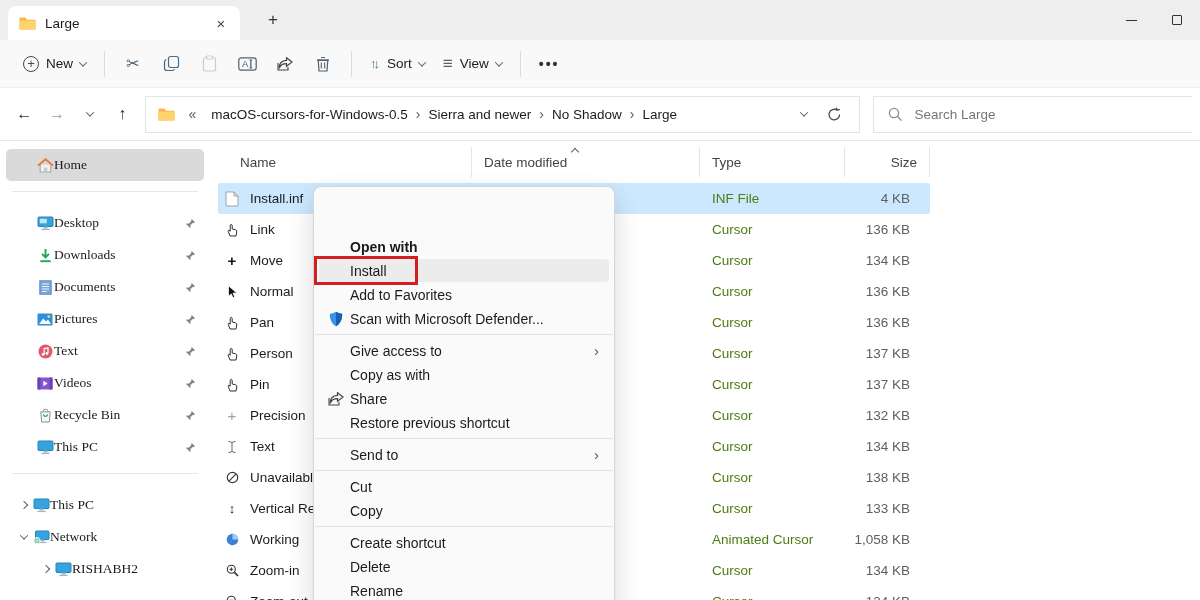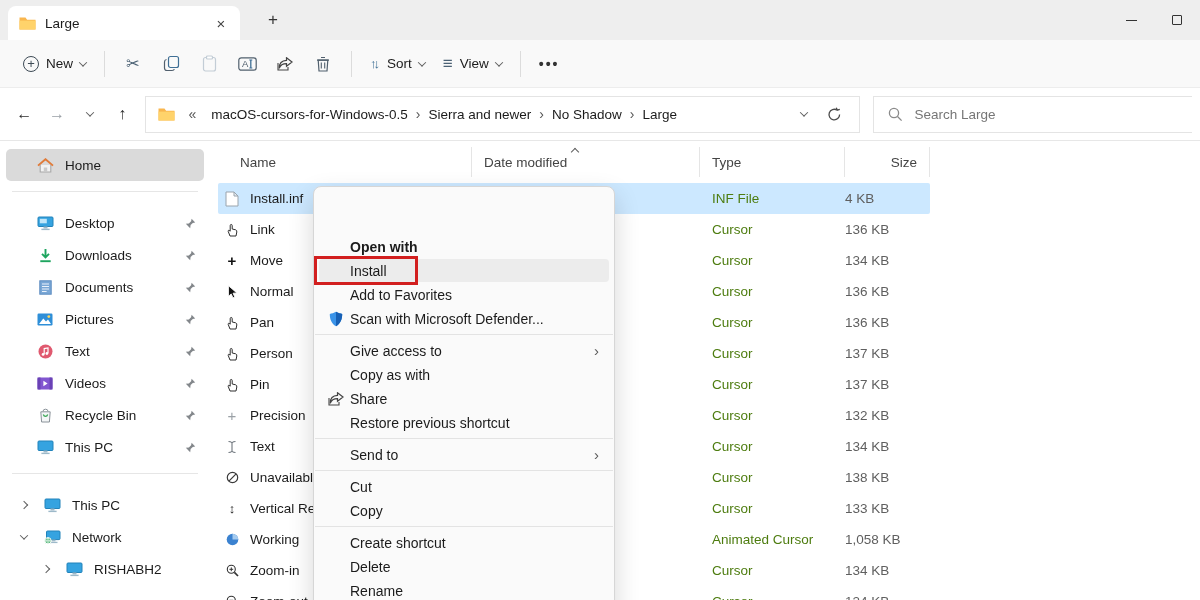--- a/index.html
+++ b/index.html
@@ -38,21 +38,21 @@
   .addressbar { width:724px; height:37px; border:1px solid #e4e4e4; background:#fff; display:flex; align-items:center; gap:7px; padding:0 12px; margin-left:6px; }
   .crumb { padding:3px 2px; color:#1b1b1b; white-space:nowrap; }
   .crumb-sep { color:#555; padding:0 6px; font-size:14px; }
   .addr-right { margin-left:auto; display:flex; align-items:center; gap:18px; padding-right:4px; }
   .searchbox { width:322px; height:37px; border:1px solid #e4e4e4; border-right:none; margin-left:13px; display:flex; align-items:center; gap:10px; padding:0 12px; color:#767676; }
   .hdiv { height:1px; background:#e7e7e7; }
 
   
   .body { display:flex; height:459px; }
   .sidebar { width:210px; padding-top:8px; flex-shrink:0; }
-  .side-item { height:32px; display:flex; align-items:center; gap:11px; margin:0 6px; padding:0 8px 0 30px; border-radius:5px; }
+  .side-item { height:32px; display:flex; align-items:center; gap:0; margin:0 6px; padding:0 8px 0 30px; border-radius:5px;font-family:Liberation Serif, serif; }
   .side-item.selected { background:#dadada; }
   .side-item .pin { margin-left:auto; display:inline-flex; }
   .side-sep { height:1px; background:#e6e6e6; margin:10px 12px 0 12px; }
   .side-group { margin-top:15px; }
   .tree-item { padding-left:10px; }
   .tree-item .tchev { width:16px; display:inline-flex; justify-content:center; }
   .tree-item.indent { padding-left:32px; }
   .icn { display:inline-flex; align-items:center; justify-content:center; width:18px; }
 
   
@@ -63,21 +63,21 @@
   .h-date { width:228px; padding-left:12px; }
   .h-type { width:145px; padding-left:12px; }
   .h-size { width:85px; justify-content:flex-end; padding-right:12px; }
   .sortchev { position:absolute; top:-4px; left:100px; }
   .rows { }
   .file-row { height:31px; margin-left:8px; width:712px; display:flex; align-items:center; border-radius:2px; }
   .file-row.selected { background:#cce8ff; }
   .c-name { width:254px; display:flex; align-items:center; gap:9px; padding-left:5px; color:#1b1b1b; overflow:hidden; white-space:nowrap; }
   .c-date { width:228px; padding-left:12px; color:#5f5f5f; white-space:nowrap; overflow:hidden; }
   .c-type { width:145px; padding-left:12px; color:#4d7c0f; }
-  .c-size { width:85px; padding-right:12px; color:#5f5f5f; }
+  .c-size { width:85px; text-align:right; padding-right:20px; color:#5f5f5f; }
 
   
   .menu { position:absolute; left:313px; top:186px; width:302px; background:#fafafa; border:1px solid #d6d6d6; border-radius:8px; box-shadow:0 10px 26px rgba(0,0,0,.16); padding:5px 0; z-index:20; }
   .menu-item { position:relative; height:23px; display:flex; align-items:center; margin:1px 5px; padding:0 10px 0 31px; border-radius:4px; font-size:14px; color:#1b1b1b; }
   .menu-item.bold { font-weight:bold;margin-top:43px; }
   .menu-item.hover { background:#ececec; }
   .mi-icon { position:absolute; left:8px; top:50%; transform:translateY(-50%); width:18px; display:inline-flex; justify-content:center; }
   .mi-sub { margin-left:auto; color:#5a5a5a; font-size:15px; }
   .menu-sep { height:1px; background:#e3e3e3; margin:4px 1px; }
   .red-box { position:absolute; left:-5px; top:-3px; width:104px; height:29px; border:3px solid #d21f1f; z-index:5; pointer-events:none; }

